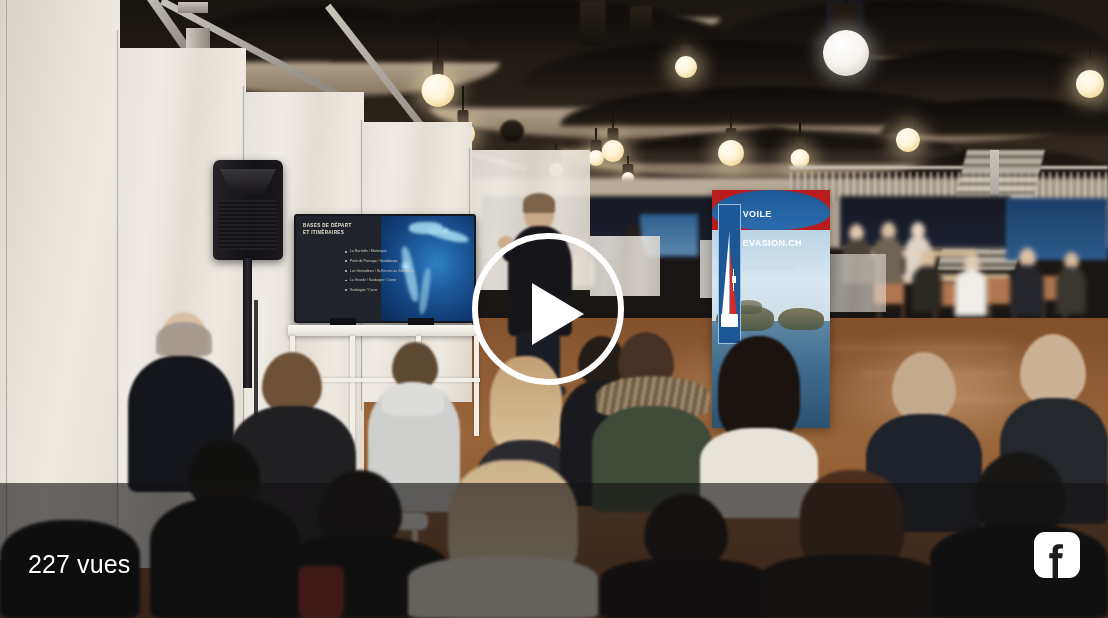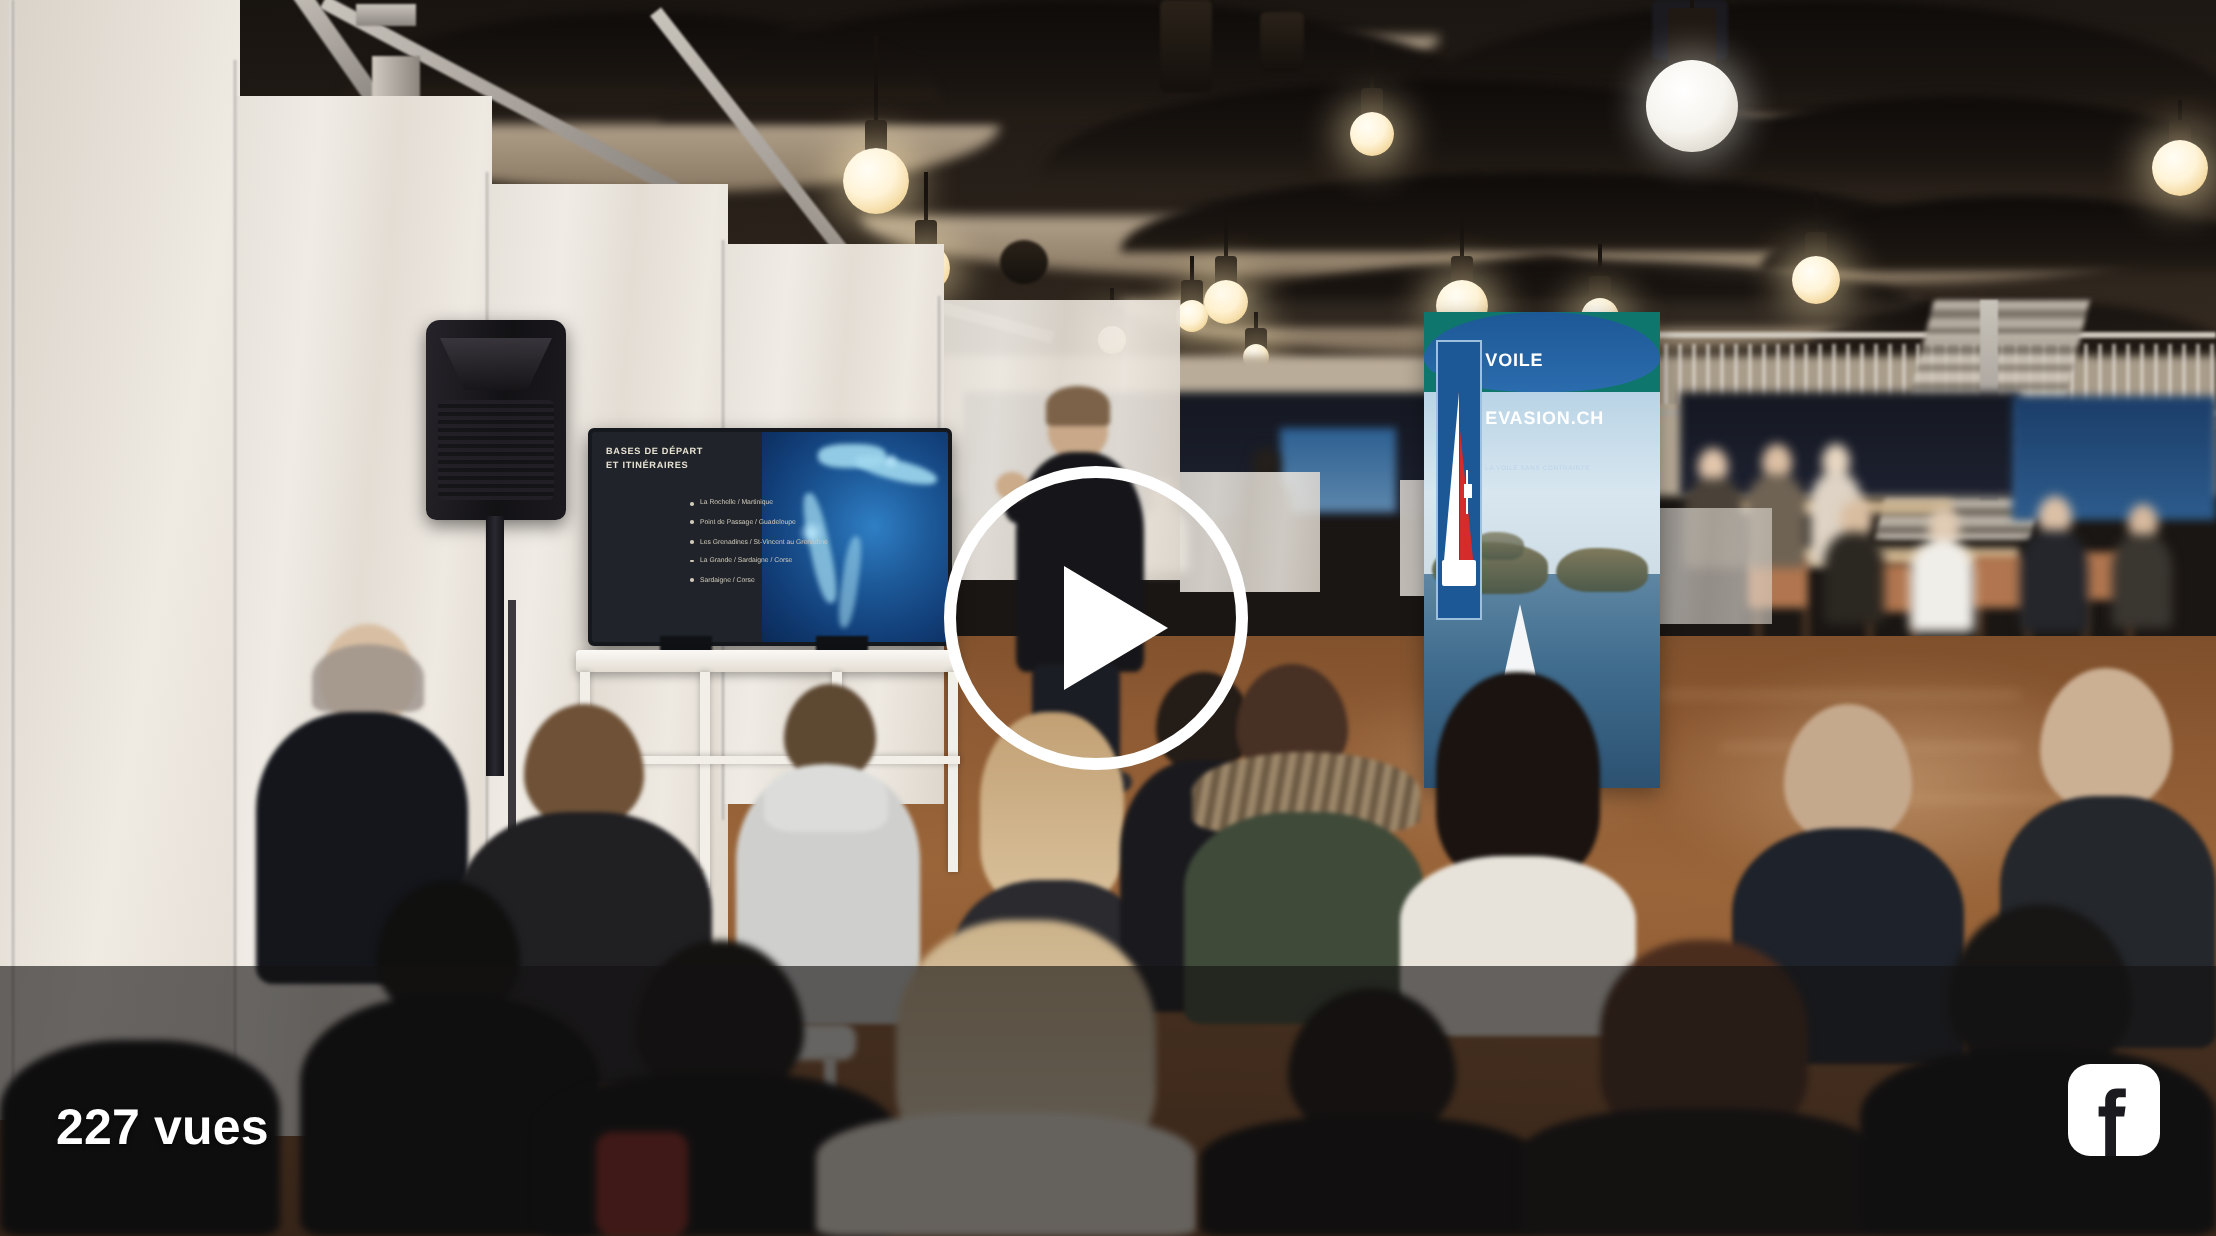--- a/index.html
+++ b/index.html
@@ -114,21 +114,21 @@
   .pa .horn{position:absolute;left:10%;top:9%;width:80%;height:26%;
     background:linear-gradient(180deg,#3b383f,#171518);
     clip-path:polygon(0 0,100% 0,78% 100%,22% 100%);opacity:.9;}
   .pa .grille{position:absolute;left:8%;top:40%;width:84%;height:50%;
     background:repeating-linear-gradient(180deg,#232127 0 2px,#141316 2px 4px);
     border-radius:3px;opacity:.85;}
   .pa-stand{position:absolute;background:linear-gradient(90deg,#15141a,#2a2830,#15141a);}
   .pa-pole{position:absolute;background:#0e0d11;}
 
   
-  .rollup{position:absolute;background:#0f766e;box-shadow:0 3px 10px rgba(0,0,0,.35);overflow:hidden;}
+  .rollup{position:absolute;background:#b91c1c;box-shadow:0 3px 10px rgba(0,0,0,.35);overflow:hidden;margin-top:34px;}
   .rollup .sky{position:absolute;left:0;top:17%;width:100%;height:38%;
     background:linear-gradient(180deg,#b9d4e6 0%,#d7e6ef 55%,#cfdde6 100%);}
   .rollup .sea{position:absolute;left:0;top:55%;width:100%;height:45%;
     background:linear-gradient(180deg,#5f87a4 0%,#3f6b8c 45%,#2c5171 100%);}
   .rollup .rock{position:absolute;background:linear-gradient(180deg,#7f7a5d,#4d5a4a);
     border-radius:45% 55% 30% 40%/60% 50% 40% 50%;filter:blur(.6px);}
   .rollup .sail{position:absolute;background:#f4f6f8;
     clip-path:polygon(50% 0,100% 100%,0 100%);filter:blur(.4px);}
   .rollup .head{position:absolute;left:0;top:0;width:100%;height:17%;
     background:linear-gradient(180deg,#1d5896,#2b6cae);}
@@ -186,21 +186,21 @@
   .meta{
     position:absolute;left:28px;bottom:36px;
     color:#ffffff;
     font-size:25px;
     line-height:36px;
     letter-spacing:.1px;
     text-shadow:0 1px 2px rgba(0,0,0,.55);
   }
   .meta .line1{font-weight:400;white-space:nowrap;}
   .meta .line1 .strong{font-weight:bold;}
-  .meta .line2{font-weight:700;}
+  .meta .line2{font-weight:400;}
 
   .fb-badge{
     position:absolute;right:28px;bottom:40px;
     width:46px;height:46px;
     background:#ffffff;
     border-radius:11px;
     cursor:pointer;
   }
   .fb-badge svg{position:absolute;left:0;top:0;}
 </style>

